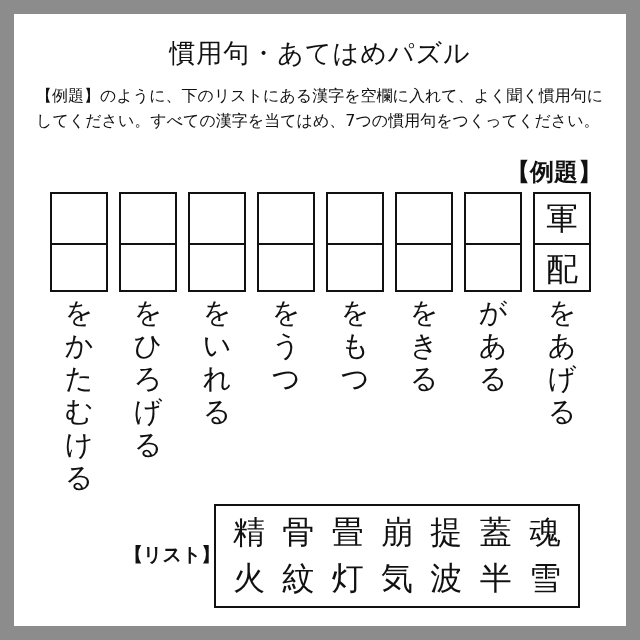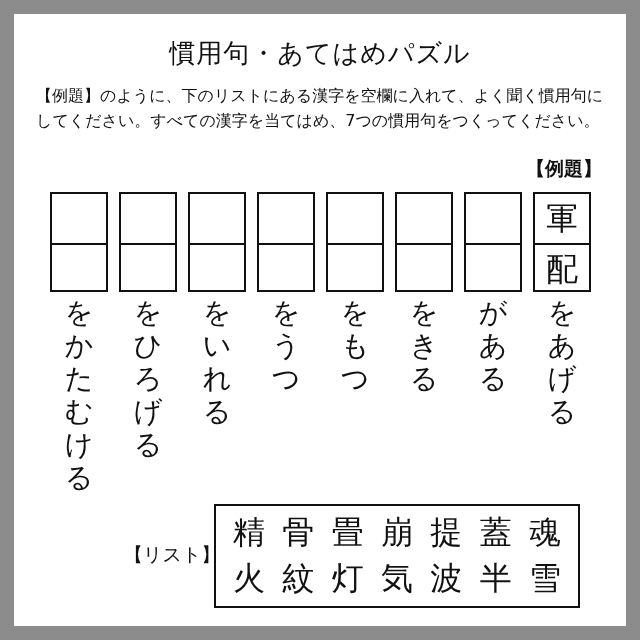--- a/index.html
+++ b/index.html
@@ -40,21 +40,21 @@
     width: 570px;
     font-size: 16px;
     line-height: 1.55;
     color: #111;
     text-align: left;
   }
   .example-label {
     position: absolute;
     right: 24px;
     top: 142px;
-    font-size: 19px;
+    font-size: 24px;
     font-weight: bold;
     color: #111;
   }
   .boxrow {
     position: absolute;
     left: 36px;
     top: 178px;
     width: 546px;
     height: 110px;
   }
@@ -103,21 +103,21 @@
     color: #111;
   }
   .tail span {
     display: block;
   }
   .list-label {
     position: absolute;
     left: 110px;
     top: 528px;
     font-size: 19px;
-    font-weight: normal;
+    font-weight: bold;
     color: #111;
   }
   .listbox {
     position: absolute;
     left: 200px;
     top: 490px;
     width: 366px;
     height: 104px;
     border: 2px solid #111;
     box-sizing: border-box;

